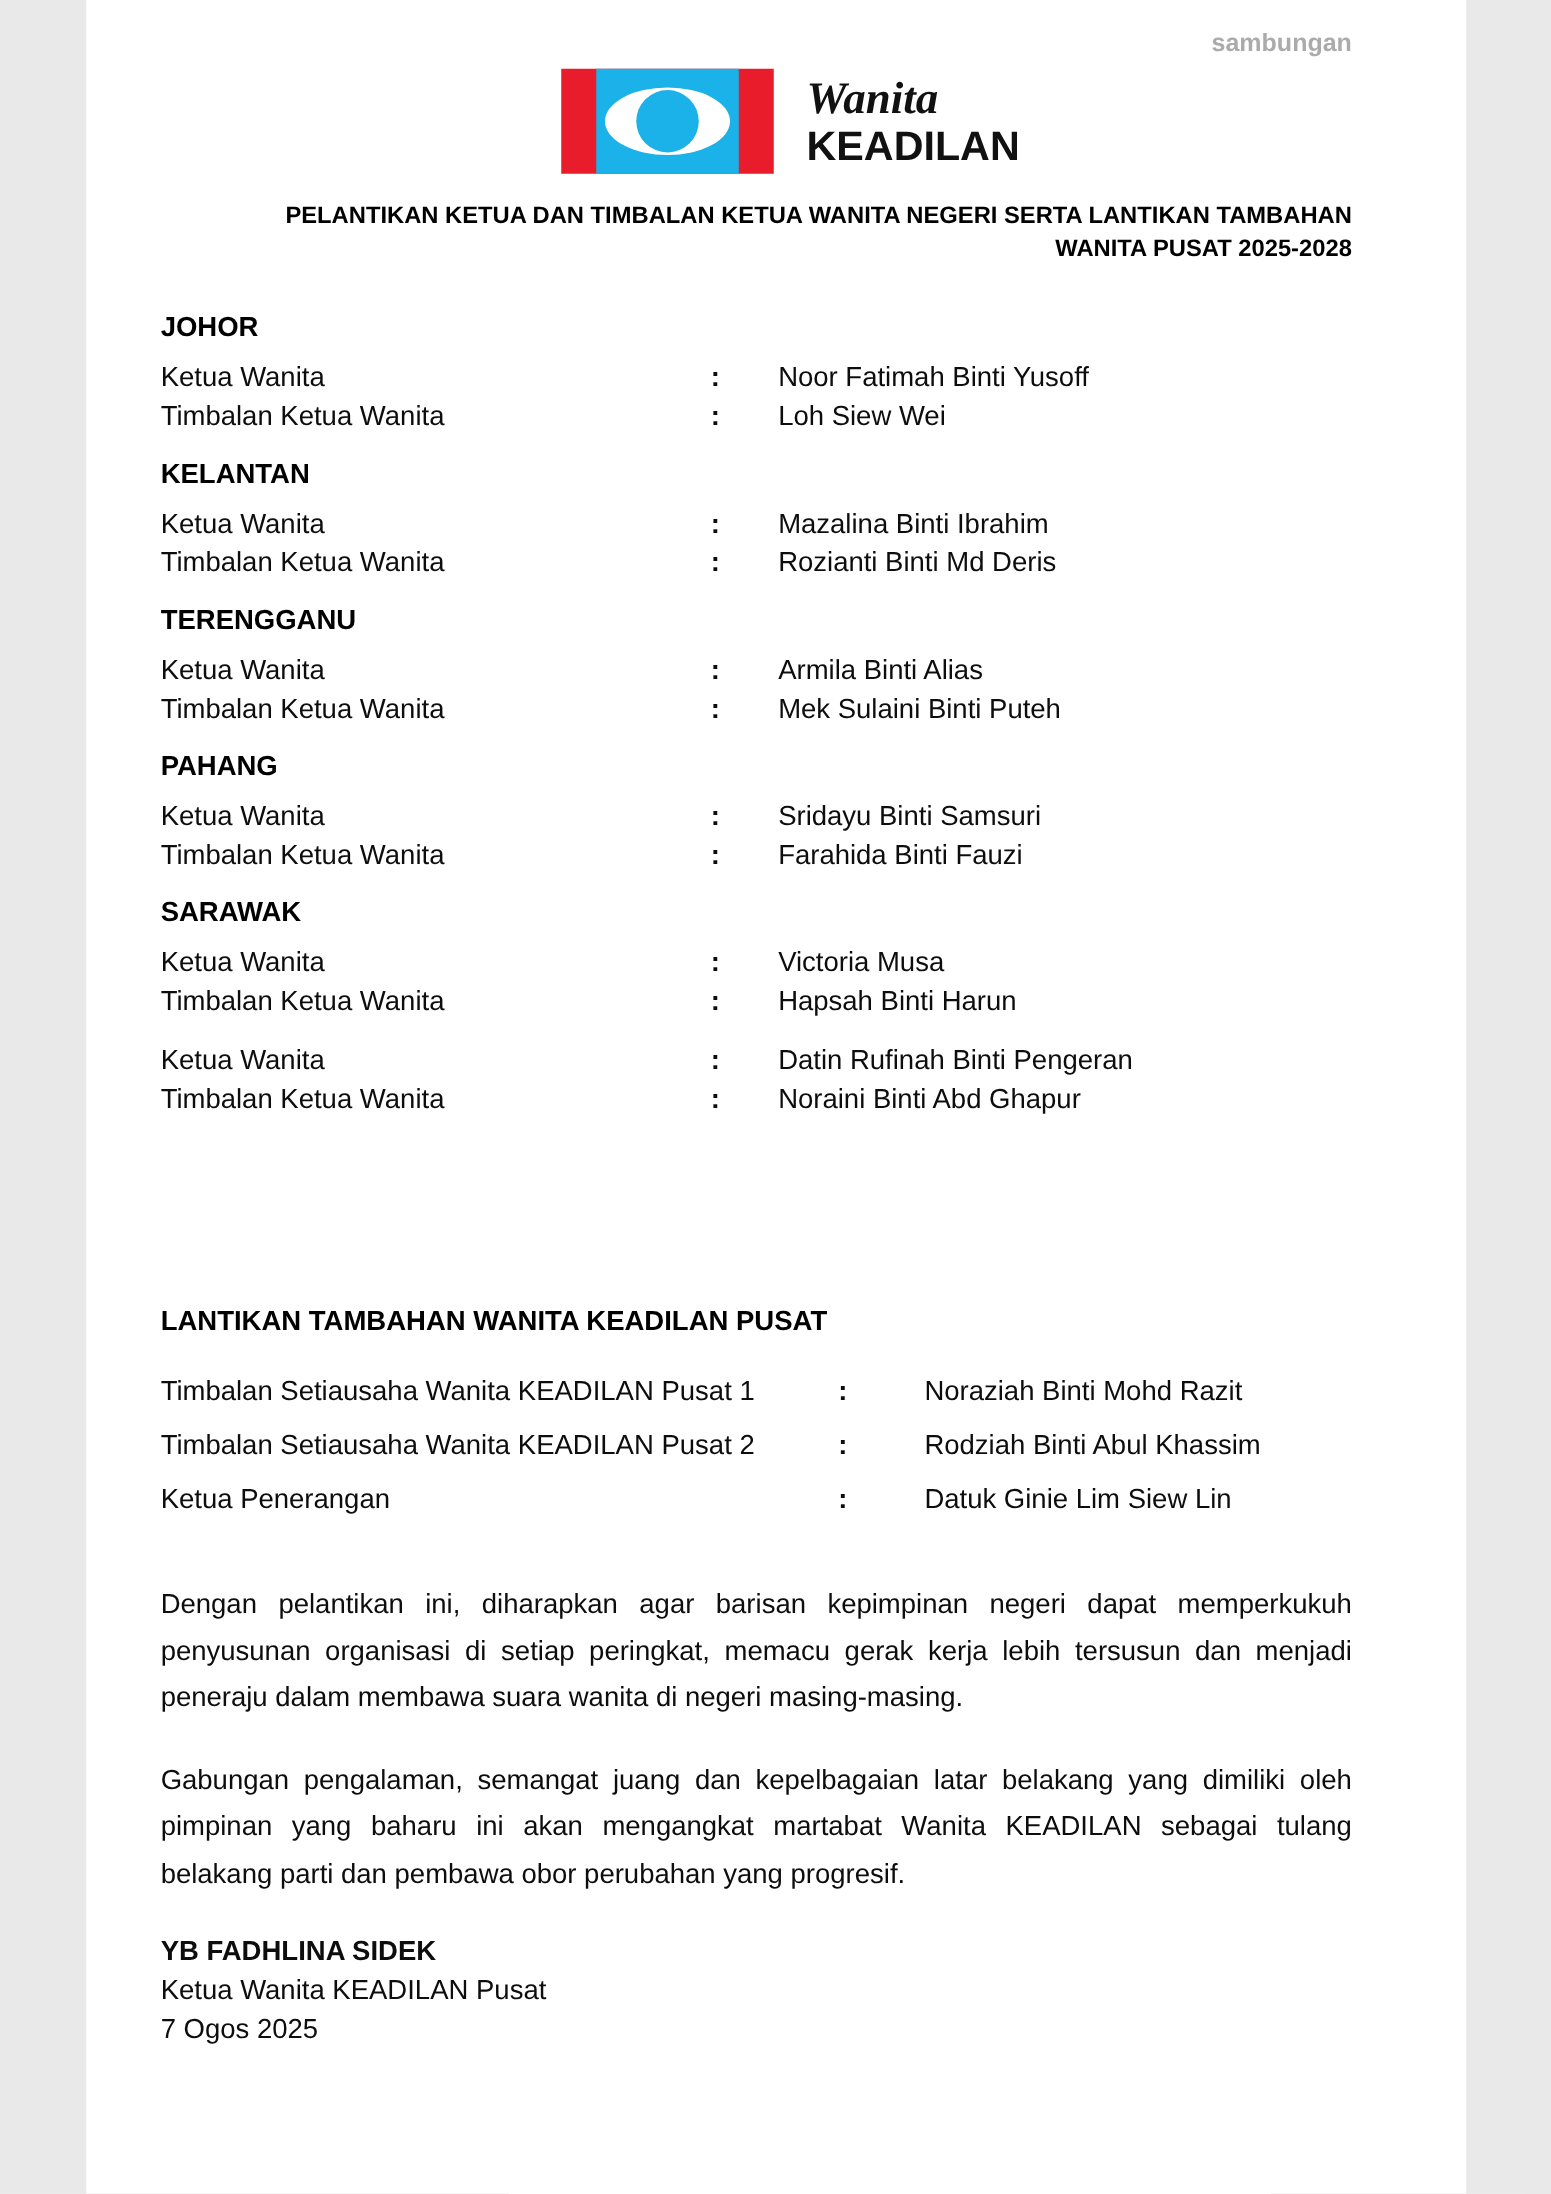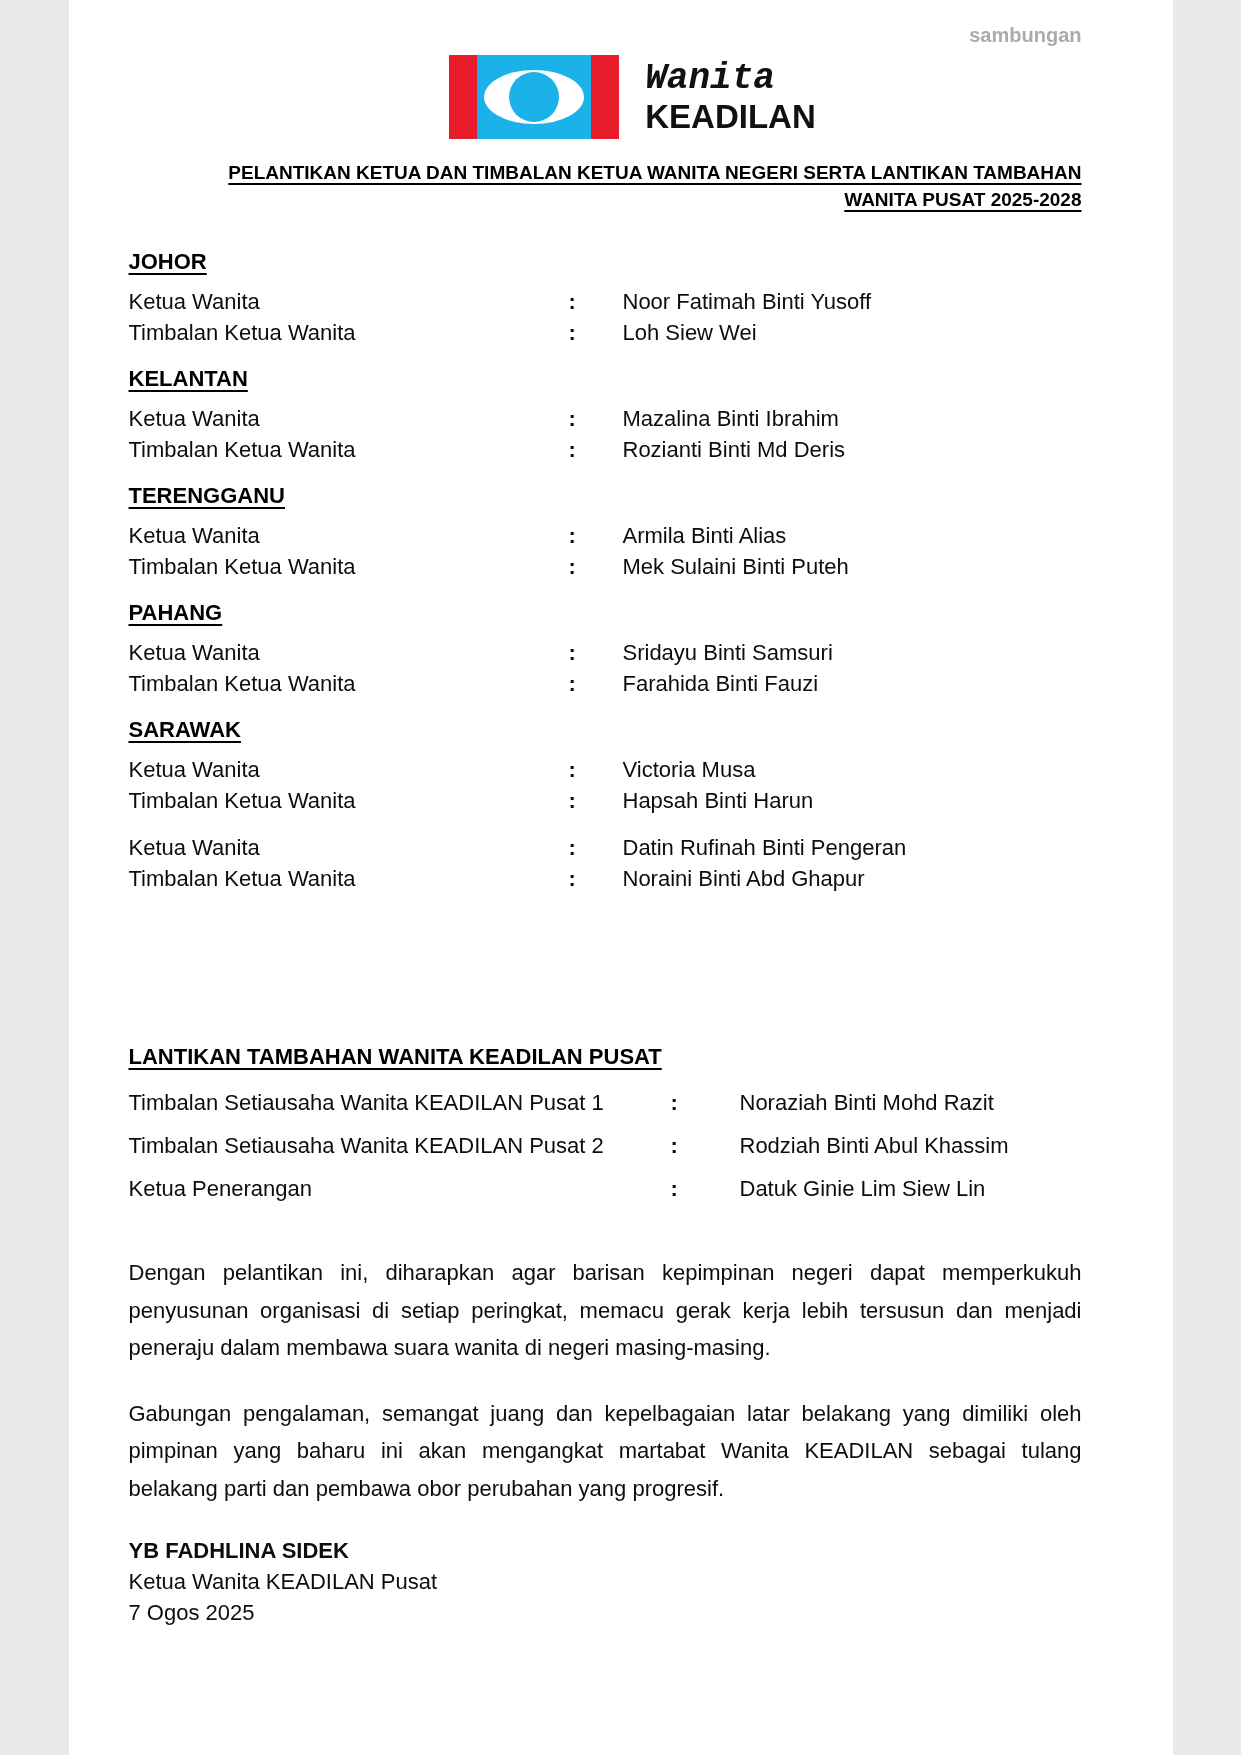--- a/index.html
+++ b/index.html
@@ -44,21 +44,21 @@
   }
   .eye {
     width: 100px; height: 54px;
     background: #ffffff;
     border-radius: 50%;
     display: flex; align-items: center; justify-content: center;
   }
   .pupil { width: 50px; height: 50px; border-radius: 50%; }
   .wordmark { display: flex; flex-direction: column; align-items: flex-start; }
   .wm-script {
-    font-family: Liberation Mono, monospace;
+    font-family: Liberation Serif, serif;
     font-style: italic;
     font-weight: 700;
     font-size: 36px;
     line-height: 1.05;
     color: #111;
   }
   .wm-brand {
     font-weight: 900;
     font-size: 33px;
     line-height: 1.05;
@@ -69,21 +69,20 @@
   
   .doc-title {
     margin: 20px 91px 0 76px;
     text-align: right;
     font-size: 19px;
     font-weight: 700;
     line-height: 27px;
     color: #000;
   }
   .u {
-    text-decoration: underline;
     text-decoration-thickness: 2px;
     text-underline-offset: 4px;
   }
   
   .content { padding: 0 91px 0 60px; }
   .states { margin-top: 34px; }
   .state-section { margin-bottom: 16px; }
   .sec-head {
     font-size: 22px;
     font-weight: 700;
@@ -96,21 +95,21 @@
     grid-template-columns: 440px 54px auto;
     font-size: 22px;
     line-height: 31px;
   }
   .srow .sep, .crow .sep { font-weight: 700; }
   .central-heading {
     margin-top: 148px;
     font-size: 22px;
     font-weight: 700;
     line-height: 30px;
-    margin-bottom: 16px;
+    margin-bottom: 26px;
     color: #000;
   }
   .crow {
     display: grid;
     grid-template-columns: 542px 69px auto;
     font-size: 22px;
     line-height: 30px;
     margin-bottom: 13px;
   }
   .paras { margin-top: 50px; }

